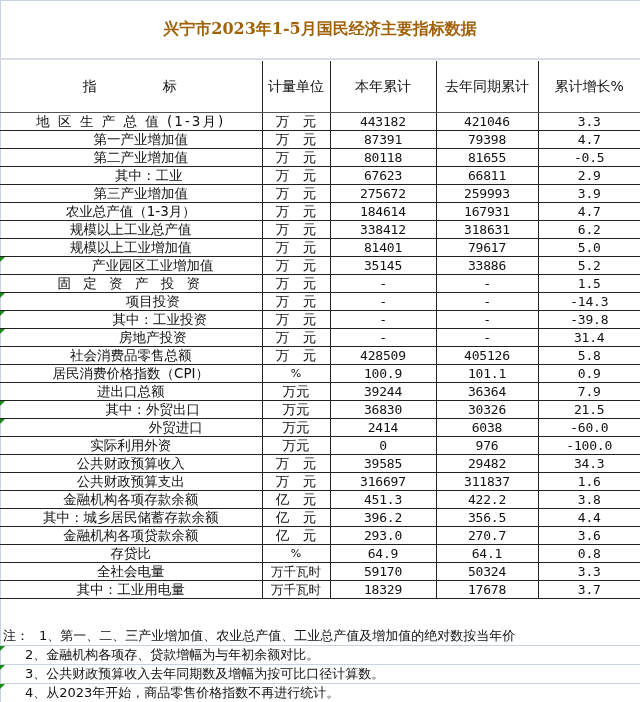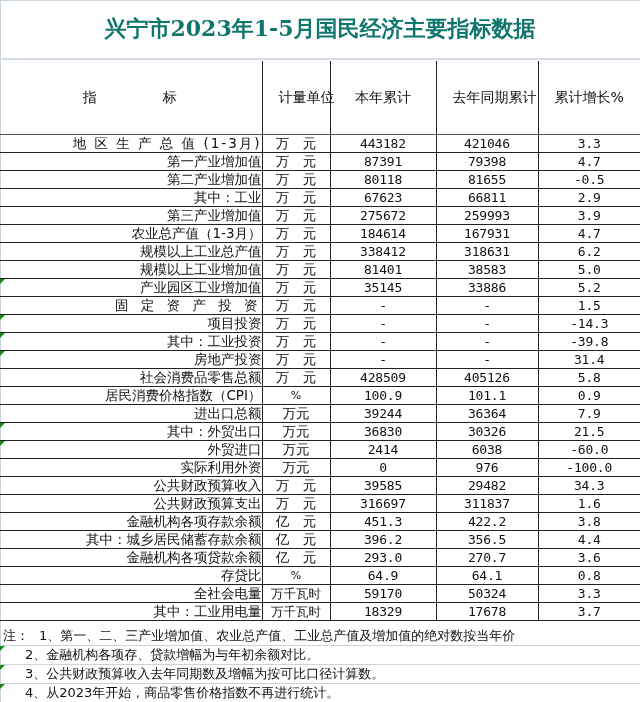--- a/index.html
+++ b/index.html
@@ -4,46 +4,46 @@
 <style>
   html, body { margin: 0; padding: 0; background: #ffffff; }
   body { width: 640px; height: 702px; overflow: hidden; font-family: "DejaVu Sans", "Liberation Sans", sans-serif; color: #111; }
   .sheet { position: relative; width: 640px; height: 702px; background: #fff; }
   .frame-top { position: absolute; left: 0; top: 0; width: 640px; height: 1px; background: #c9d3e0; }
   .frame-left { position: absolute; left: 0; top: 0; width: 1px; height: 702px; background: #c9d3e0; }
   .title {
     position: absolute; left: 0; top: 0; width: 640px; height: 60px;
     display: flex; align-items: center; justify-content: center;
     font-family: "DejaVu Serif", "Liberation Serif", serif;
-    font-size: 22px; font-weight: bold; color: #0f766e;
+    font-size: 16px; font-weight: bold; color: #a16207;
     border-bottom: 2px solid #d6dde8; box-sizing: border-box;
   }
   table.grid {
     position: absolute; left: 0; top: 61px; width: 640px;
     border-collapse: collapse; table-layout: fixed;
     font-size: 13.5px;
   }
   table.grid col.c1 { width: 262px; }
   table.grid col.c2 { width: 68px; }
   table.grid col.c3 { width: 106px; }
   table.grid col.c4 { width: 102px; }
   table.grid col.c5 { width: 102px; }
   table.grid th {
     height: 41px; font-weight: normal; font-size: 14px;
     border-left: 1px solid #222; border-bottom: 1px solid #555;
-    text-align: center; padding: 16px; white-space: nowrap;
+    text-align: center; padding: 5px; white-space: nowrap;
   }
   table.grid th:first-child { border-left: none; }
   table.grid td {
     height: 17px; line-height: 17px; padding: 0;
     border-left: 1px solid #222; border-bottom: 1px solid #222;
     white-space: nowrap; overflow: hidden;
   }
   table.grid td:first-child { border-left: none; }
-  td.name { text-align: right; padding-left: 3px; position: relative; }
+  td.name { text-align: center; padding-left: 3px; position: relative; }
   td.unit { text-align: center; }
   td.num { text-align: center; font-family: "DejaVu Sans Mono", "Liberation Mono", monospace; font-size: 13px; letter-spacing: -0.2px; }
   .ind1 { padding-left: 20px !important; }
   .ind2 { padding-left: 36px !important; }
   .ind3 { padding-left: 44px !important; }
   .ind4 { padding-left: 58px !important; }
   .ind5 { padding-left: 90px !important; }
   .tri::before {
     content: ""; position: absolute; left: 0; top: 0;
     width: 0; height: 0; border-top: 5px solid #1a8a1a; border-right: 5px solid transparent;
@@ -130,21 +130,21 @@
         <td class="name">规模以上工业总产值</td>
         <td class="unit">万　元</td>
         <td class="num">338412</td>
         <td class="num">318631</td>
         <td class="num">6.2</td>
       </tr>
       <tr>
         <td class="name">规模以上工业增加值</td>
         <td class="unit">万　元</td>
         <td class="num">81401</td>
-        <td class="num">38583</td>
+        <td class="num">79617</td>
         <td class="num">5.0</td>
       </tr>
       <tr>
         <td class="name ind3 tri">产业园区工业增加值</td>
         <td class="unit">万　元</td>
         <td class="num">35145</td>
         <td class="num">33886</td>
         <td class="num">5.2</td>
       </tr>
       <tr>

